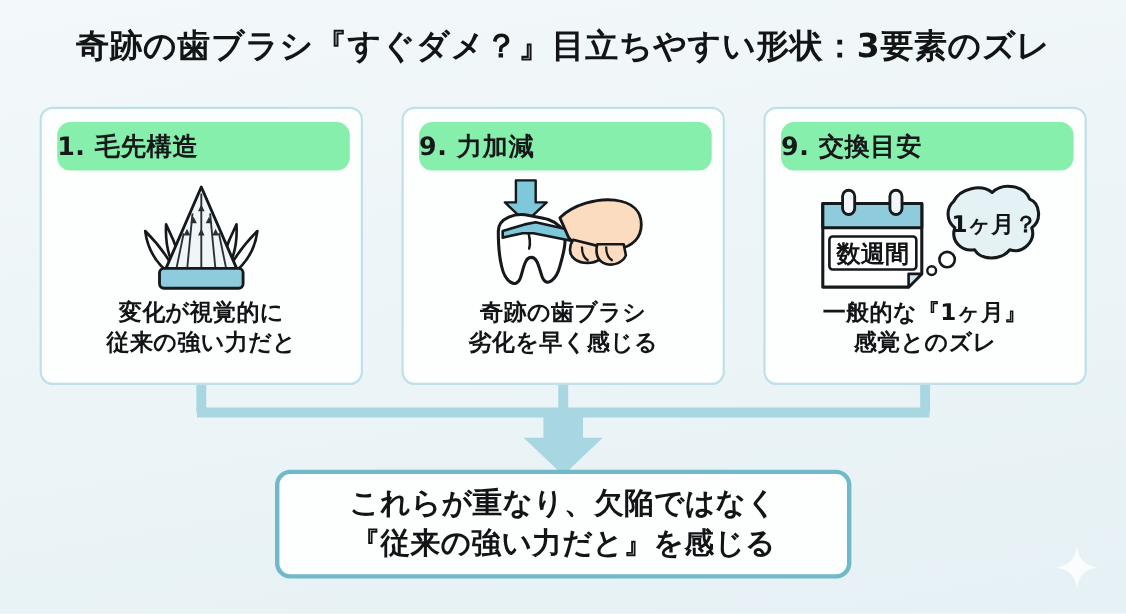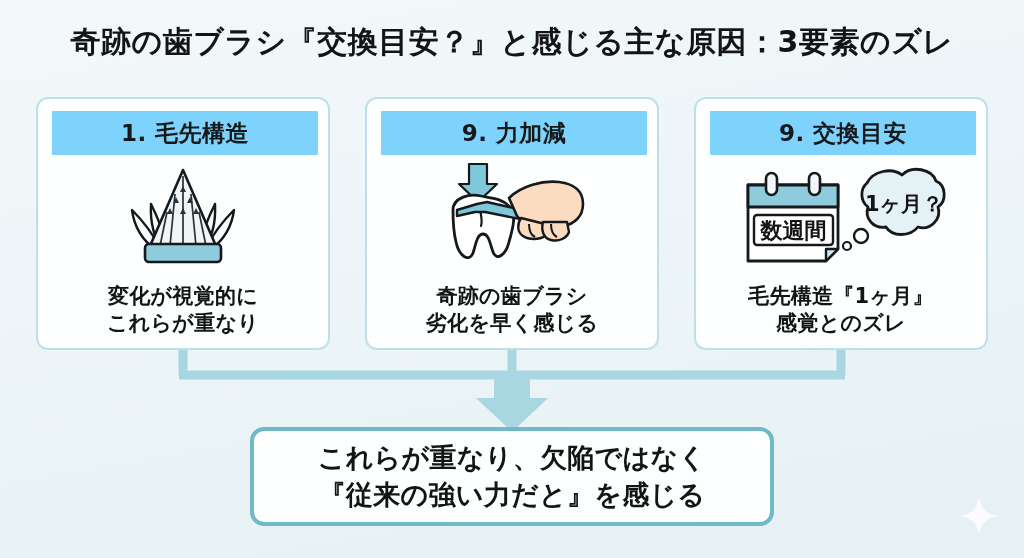--- a/index.html
+++ b/index.html
@@ -48,25 +48,24 @@
   #card-1 { left: 36px; }
   #card-2 { left: 365px; }
   #card-3 { left: 694px; }
 
   .card-header {
     position: absolute;
     left: 14px;
     top: 12px;
     width: 266px;
     height: 44px;
-    background: #7dd3fc;
-    border-radius: 1px;
+    background: #86efac;
+    border-radius: 12px;
     display: flex;
     align-items: center;
-    justify-content: center;
   }
   .card-header-text {
     font-size: 23px;
     font-weight: 700;
     color: #16181a;
     letter-spacing: 0.5px;
     white-space: nowrap;
   }
 
   .card-icon {
@@ -84,21 +83,20 @@
     position: absolute;
     left: 0;
     top: 172px;
     width: 290px;
     text-align: center;
     font-size: 21px;
     font-weight: 700;
     color: #121416;
     line-height: 1.30;
     letter-spacing: 0.3px;
-    margin-top: 12px;
   }
   .card-caption span { display: block; white-space: nowrap; }
 
   
   #connectors {
     position: absolute;
     left: 0;
     top: 340px;
     width: 1024px;
     height: 100px;
@@ -136,21 +134,21 @@
     top: 495px;
     width: 42px;
     height: 42px;
   }
 </style>
 </head>
 <body>
 
 <div id="stage">
 
-  <div id="title">奇跡の歯ブラシ『交換目安？』と感じる主な原因：3要素のズレ</div>
+  <div id="title">奇跡の歯ブラシ『すぐダメ？』目立ちやすい形状：3要素のズレ</div>
 
   <div class="card" id="card-1">
     <div class="card-header">
       <span class="card-header-text">1. 毛先構造</span>
     </div>
     <div class="card-icon">
       <svg width="130" height="104" viewBox="0 0 130 104" xmlns="http://www.w3.org/2000/svg">
 
         <path d="M38 86 C24 76 16 62 14 46 C24 56 34 68 42 84 Z" fill="#fbfdfd" stroke="#15191c" stroke-width="2.4" stroke-linejoin="round"></path>
         <path d="M45 86 C36 74 32 58 33 40 C40 54 46 70 50 85 Z" fill="#fbfdfd" stroke="#15191c" stroke-width="2.4" stroke-linejoin="round"></path>
@@ -175,21 +173,21 @@
           <polygon points="52,44 55,50 49,50"></polygon>
           <polygon points="65,44 68,50 62,50"></polygon>
           <polygon points="78,44 81,50 75,50"></polygon>
         </g>
 
         <rect x="27" y="80" width="76" height="18" rx="4" fill="#8ecbdd" stroke="#15191c" stroke-width="2.6"></rect>
       </svg>
     </div>
     <div class="card-caption">
       <span>変化が視覚的に</span>
-      <span>これらが重なり</span>
+      <span>従来の強い力だと</span>
     </div>
   </div>
 
   <div class="card" id="card-2">
     <div class="card-header">
       <span class="card-header-text">9. 力加減</span>
     </div>
     <div class="card-icon">
       <svg width="175" height="108" viewBox="0 0 175 108" xmlns="http://www.w3.org/2000/svg">
 
@@ -234,21 +232,21 @@
         <rect x="20" y="52" width="79" height="30" rx="3" fill="#ffffff" stroke="#15191c" stroke-width="2.4"></rect>
         <text x="59.5" y="75" text-anchor="middle" font-family="DejaVu Sans, Liberation Sans, sans-serif" font-size="22" font-weight="700" fill="#121416" id="calendar-label-text">数週間</text>
 
         <path d="M133 20 C139 8 158 4 168 12 C178 2 198 6 202 18 C212 22 213 38 204 44 C208 56 196 68 184 64 C176 74 158 74 152 64 C140 66 130 56 134 44 C126 38 126 26 133 20 Z" fill="#e4f1f5" stroke="#15191c" stroke-width="2.8" stroke-linejoin="round"></path>
         <text x="170" y="48" text-anchor="middle" font-family="DejaVu Sans, Liberation Sans, sans-serif" font-size="21" font-weight="700" fill="#121416" id="bubble-label-text">1ヶ月？</text>
         <circle cx="127" cy="73" r="7" fill="#ffffff" stroke="#15191c" stroke-width="2.4"></circle>
         <circle cx="113" cy="83" r="4" fill="#ffffff" stroke="#15191c" stroke-width="2.2"></circle>
       </svg>
     </div>
     <div class="card-caption">
-      <span>毛先構造『1ヶ月』</span>
+      <span>一般的な『1ヶ月』</span>
       <span>感覚とのズレ</span>
     </div>
   </div>
 
   <div id="connectors">
     <svg width="1024" height="100" viewBox="0 0 1024 100" xmlns="http://www.w3.org/2000/svg">
       <g stroke="#a8d7e2" stroke-width="9" fill="none" stroke-linecap="butt">
 
         <line x1="183" y1="10" x2="183" y2="35"></line>
         <line x1="512" y1="10" x2="512" y2="35"></line>

